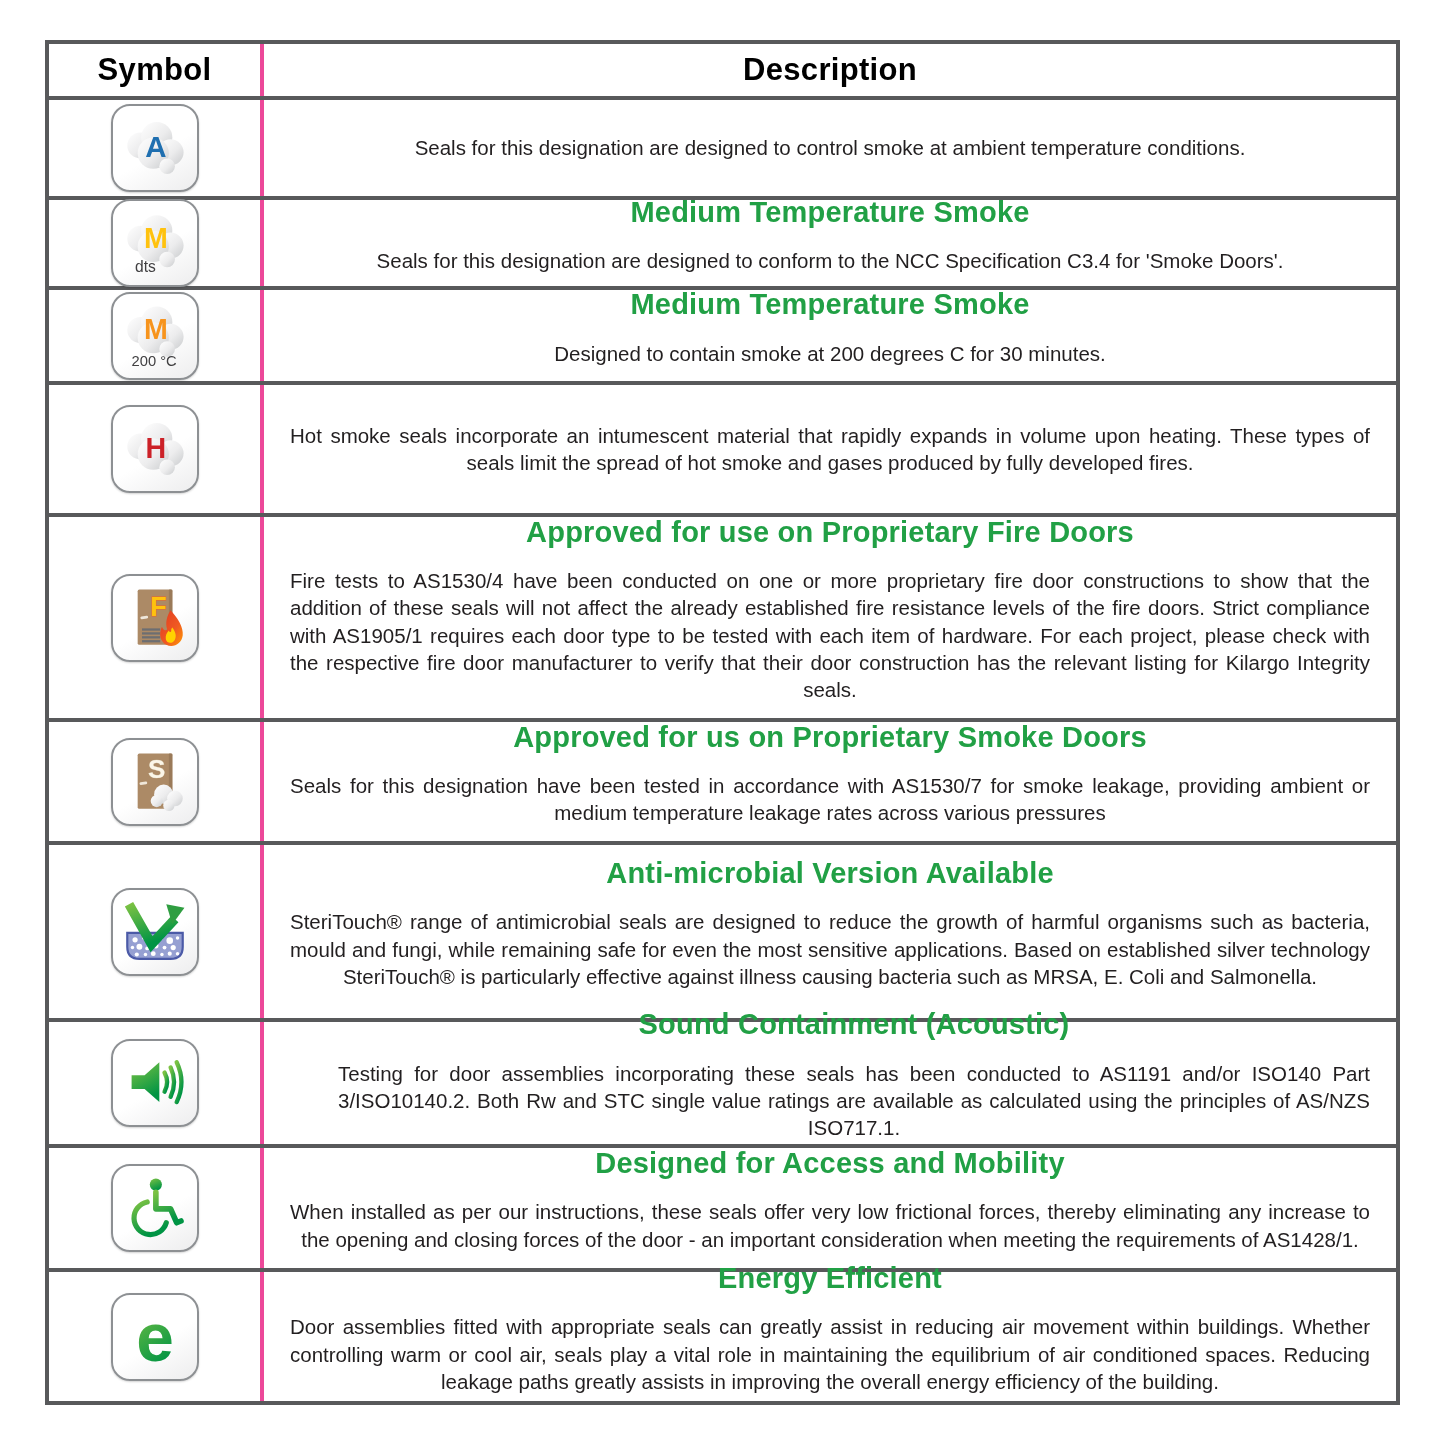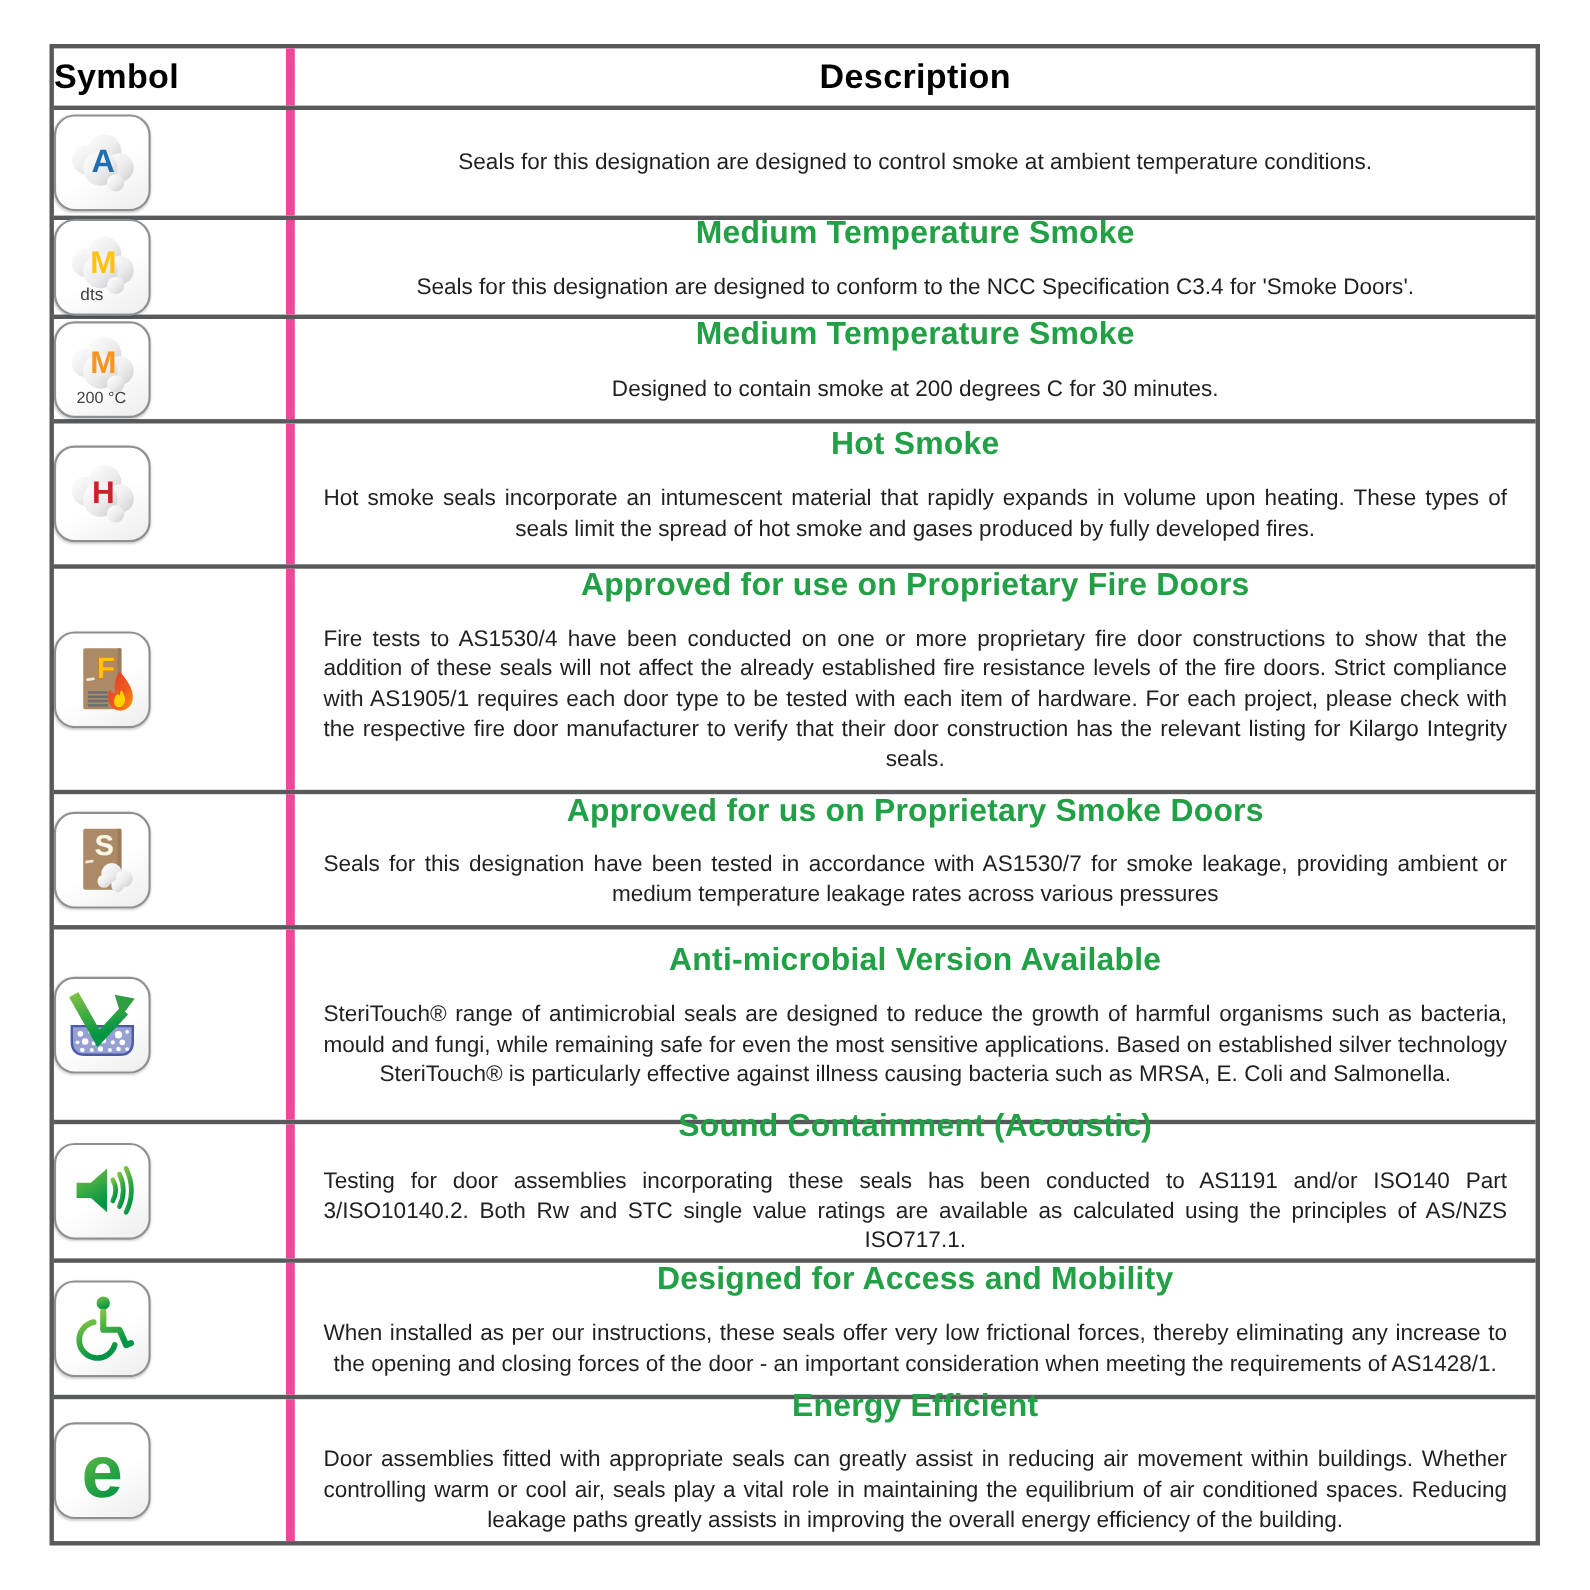--- a/index.html
+++ b/index.html
@@ -1,24 +1,24 @@
 <!DOCTYPE html>
 <html><head>
 <meta charset="utf-8">
 <style>
   html,body{margin:0;padding:0;background:#ffffff;}
   .page{position:relative;width:1445px;height:1445px;background:#ffffff;overflow:hidden;
         font-family:"Liberation Sans", sans-serif;color:#221f20;}
   .tbl{position:absolute;left:45px;top:40px;width:1355px;border:4px solid #58595b;box-sizing:border-box;}
   .row{display:flex;border-top:4px solid #58595b;box-sizing:content-box;}
   .row.first{border-top:none;}
-  .sym{width:211px;flex:0 0 211px;border-right:8px solid #ec4899;display:flex;align-items:center;justify-content:flex-start;}
+  .sym{width:211px;flex:0 0 211px;border-right:4px solid #ec4899;display:flex;align-items:center;justify-content:center;}
   .desc{flex:1;display:flex;flex-direction:column;justify-content:center;padding:18px 10px;box-sizing:border-box;min-width:0;}
   .h-hdr{height:52px;} .h1{height:96px;} .h2{height:86px;} .h3{height:91px;} .h4{height:128px;}
-  .h5{height:201px;} .h6{height:119px;} .h7{height:173px;} .h8{height:122px;} .h9{height:120px;} .h10{height:129px;}
+  .h5{height:201px;} .h6{height:119px;} .h7{height:173px;} .h8{height:122px;gap:48px;} .h9{height:120px;} .h10{height:129px;}
   .colhead{font-size:31px;font-weight:bold;color:#000;text-align:center;letter-spacing:0.3px;}
   .rowtitle{font-size:29px;font-weight:bold;color:#21a045;text-align:center;line-height:1.12;margin:0 0 3px 0;letter-spacing:0.2px;}
   .rowbody{font-size:20.5px;line-height:1.33;color:#221f20;text-align:justify;text-align-last:center;margin:16px;}
   .tile{width:88px;height:88px;border:2.5px solid #8d9093;border-radius:19px;box-sizing:border-box;
         background:linear-gradient(150deg,#ffffff 55%,#ededee 100%);
         display:flex;align-items:center;justify-content:center;box-shadow:0 1px 2px rgba(0,0,0,0.18);}
   .tile svg{display:block;}
   .defs-holder{position:absolute;width:0;height:0;overflow:hidden;}
 </style>
 </head>
@@ -121,21 +121,20 @@
             <circle cx="28" cy="42" r="15" fill="url(#cloudG)"></circle>
             <circle cx="47" cy="33" r="18" fill="url(#cloudG)"></circle>
             <circle cx="63" cy="50" r="15" fill="url(#cloudG)"></circle>
             <circle cx="43" cy="51" r="18" fill="url(#cloudG)"></circle>
             <circle cx="59" cy="66" r="9" fill="url(#cloudG)"></circle>
             <text x="46" y="55" text-anchor="middle" font-family="Liberation Sans, sans-serif" font-size="33" font-weight="bold" fill="#cc2128">H</text>
           </svg>
         </div>
       </div>
       <div class="desc">
-        <p class="rowtitle">Hot Smoke</p>
         <p class="rowbody">Hot smoke seals incorporate an intumescent material that rapidly expands in volume upon heating. These types of seals limit the spread of hot smoke and gases produced by fully developed fires.</p>
       </div>
     </div>
 
     <div class="row h5">
       <div class="sym">
         <div class="tile">
           <svg width="78" height="78" viewBox="0 0 90 90">
             <rect x="25" y="12" width="40" height="64" rx="2" fill="#ac8a66"></rect>
             <rect x="61" y="12" width="4" height="64" rx="1" fill="#9a7a59"></rect>

